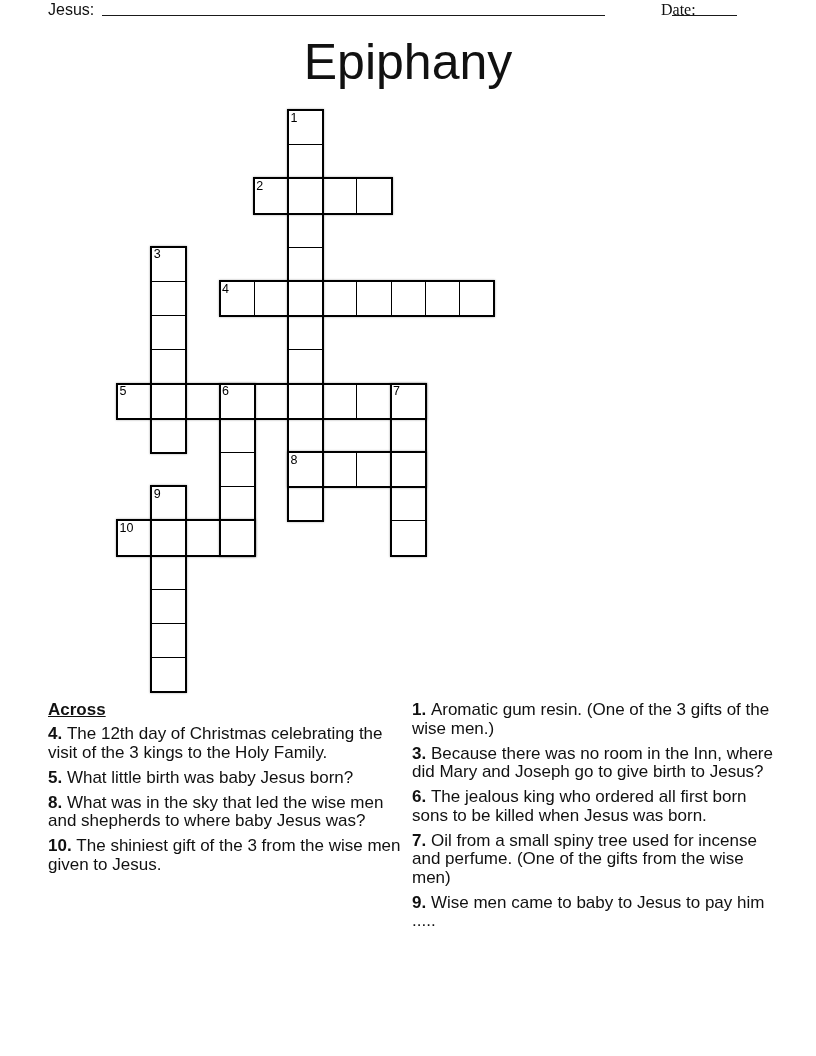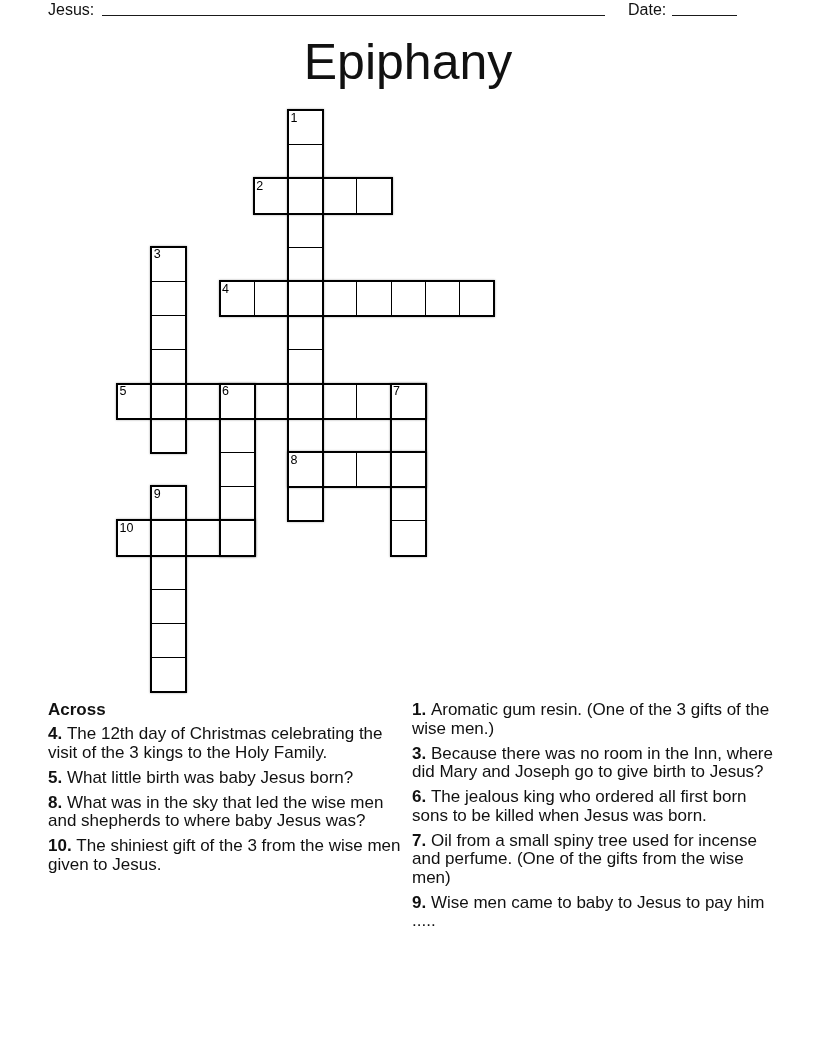--- a/index.html
+++ b/index.html
@@ -13,21 +13,21 @@
     color: #111;
   }
   .hdr-label {
     position: absolute;
     font-size: 16px;
     line-height: 16px;
     top: 2px;
     white-space: nowrap;
   }
   #name-label { left: 48px; }
-  #date-label { left: 628px; }
+  #date-label { left: 661px; font-family: Liberation Serif, serif; }
   .fill-line {
     position: absolute;
     height: 0;
     border-bottom: 1.6px solid #1a1a1a;
     top: 15px;
   }
   #name-line { left: 102px; width: 503px; }
   #date-line { left: 672px; width: 65px; }
   #page-title {
     position: absolute;
@@ -63,20 +63,21 @@
     color: #000;
     pointer-events: none;
   }
   .clues-col { position: absolute; top: 701px; }
   #clues-across { left: 48px;  width: 354px; }
   #clues-down   { left: 412px; width: 362px; }
   .clues-heading {
     font-size: 17px;
     line-height: 18px;
     font-weight: bold;
+    text-decoration: underline;
     margin: 0 0 6px 0;
   }
   .clue {
     font-size: 17px;
     line-height: 18.5px;
     margin: 0 0 6.5px 0;
   }
   .clue-num { font-weight: bold; }
 </style>
 </head>

